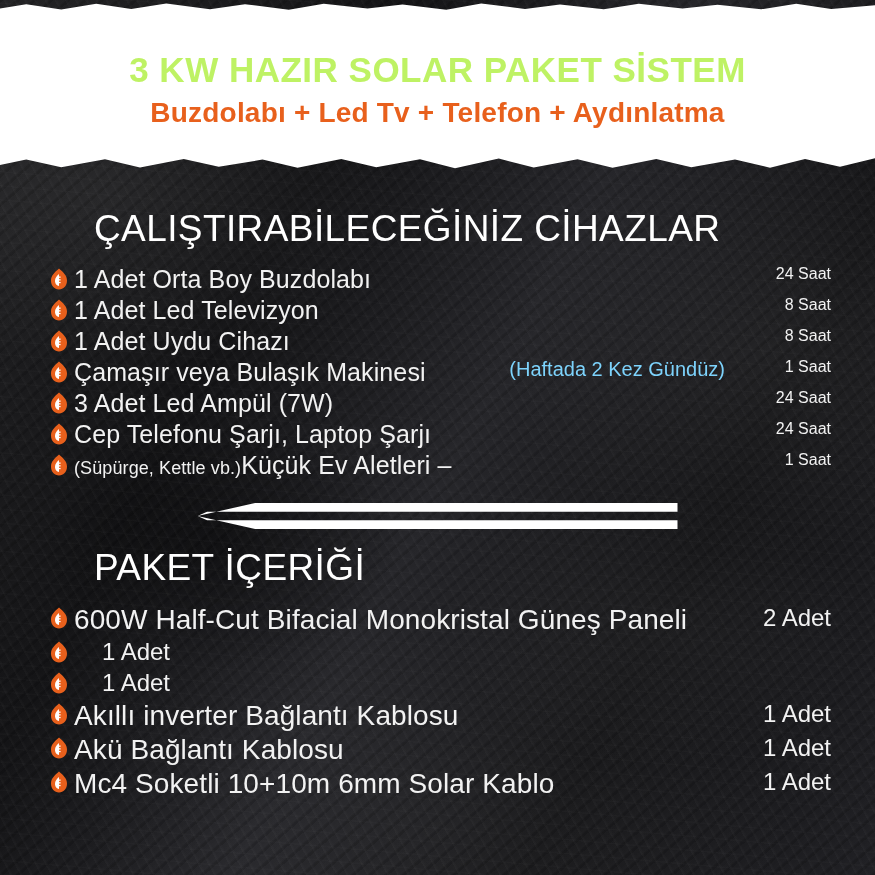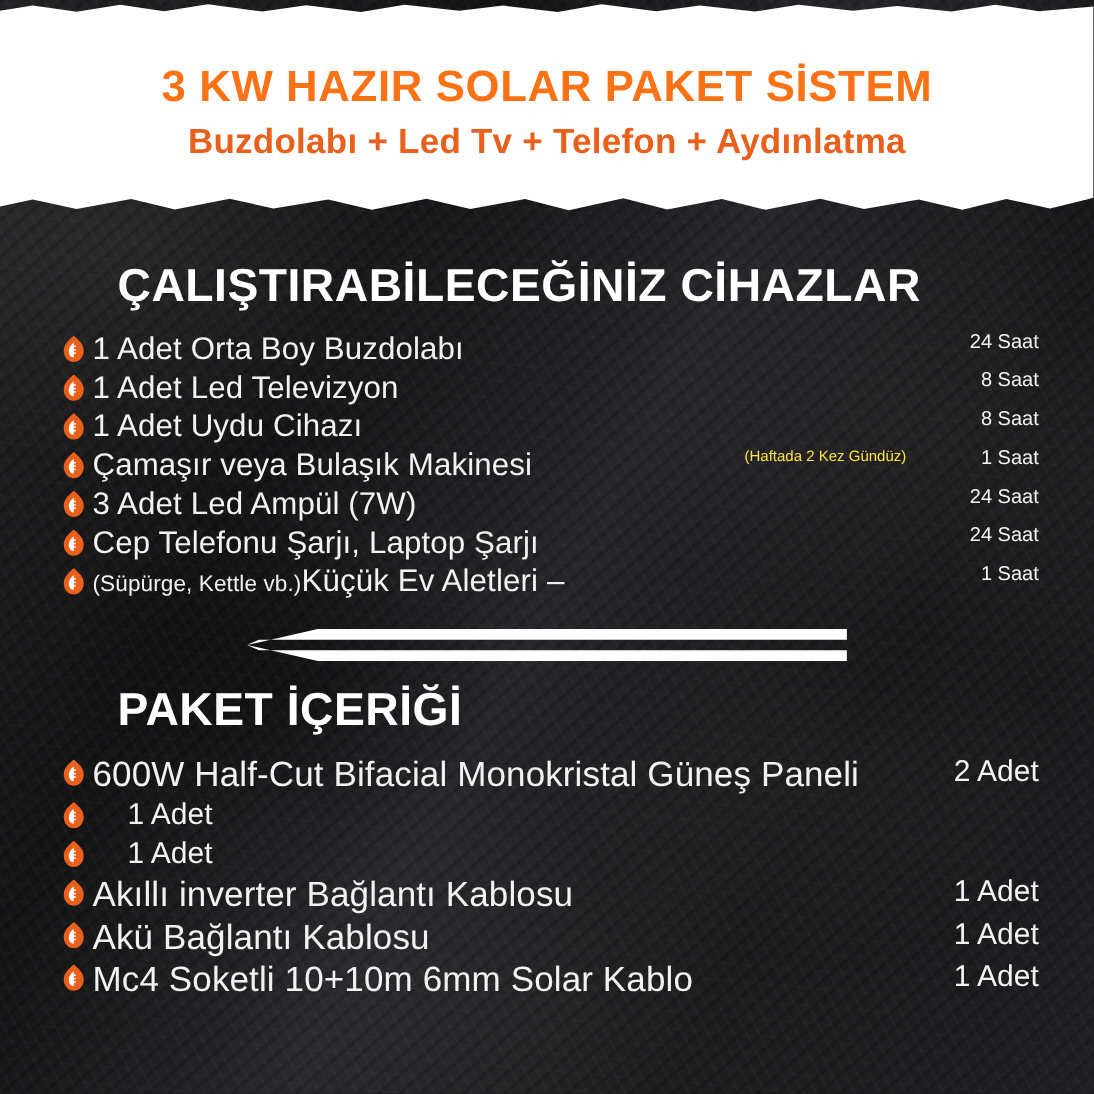--- a/index.html
+++ b/index.html
@@ -66,21 +66,21 @@
   }
   .header-inner {
     position: absolute; inset: 0;
     display: flex; flex-direction: column;
     align-items: center; justify-content: center;
     padding-top: 8px;
   }
   .title-main {
     font-size: 35px;
     font-weight: bold;
-    color: #f97316;
+    color: #bef264;
     letter-spacing: 0.5px;
     text-align: center;
     line-height: 1.1;
   }
   .title-sub {
     margin-top: 7px;
     font-size: 28px;
     font-weight: bold;
     color: #e8601c;
     letter-spacing: 0.2px;
@@ -89,21 +89,21 @@
 
   
   .content {
     position: absolute;
     left: 0; right: 0; top: 172px; bottom: 0;
     z-index: 4;
     padding: 22px 44px 0 44px;
   }
   .section-title {
     color: #ffffff;
-    font-weight: bold;
+    font-weight: normal;
     letter-spacing: 0.4px;
     padding-left: 50px;
   }
   .section-title.devices { font-size: 37px; margin-top: 14px; }
   .section-title.package { font-size: 37px; margin-top: 0; }
 
   .rows { margin-top: 14px; }
   .row {
     display: flex;
     align-items: flex-start;
@@ -123,22 +123,22 @@
   .row .label {
     flex: 1 1 auto;
     font-size: 25px;
     white-space: nowrap;
     letter-spacing: 0.1px;
   }
   .row .label .small {
     font-size: 18px;
   }
   .row .note {
-    font-size: 12px;
-    color: #fde047;
+    font-size: 20px;
+    color: #7dd3fc;
     padding-right: 10px;
     white-space: nowrap;
   }
   .row .value {
     flex: 0 0 auto;
     font-size: 16px;
     text-align: right;
     white-space: nowrap;
     min-width: 96px;
   }

